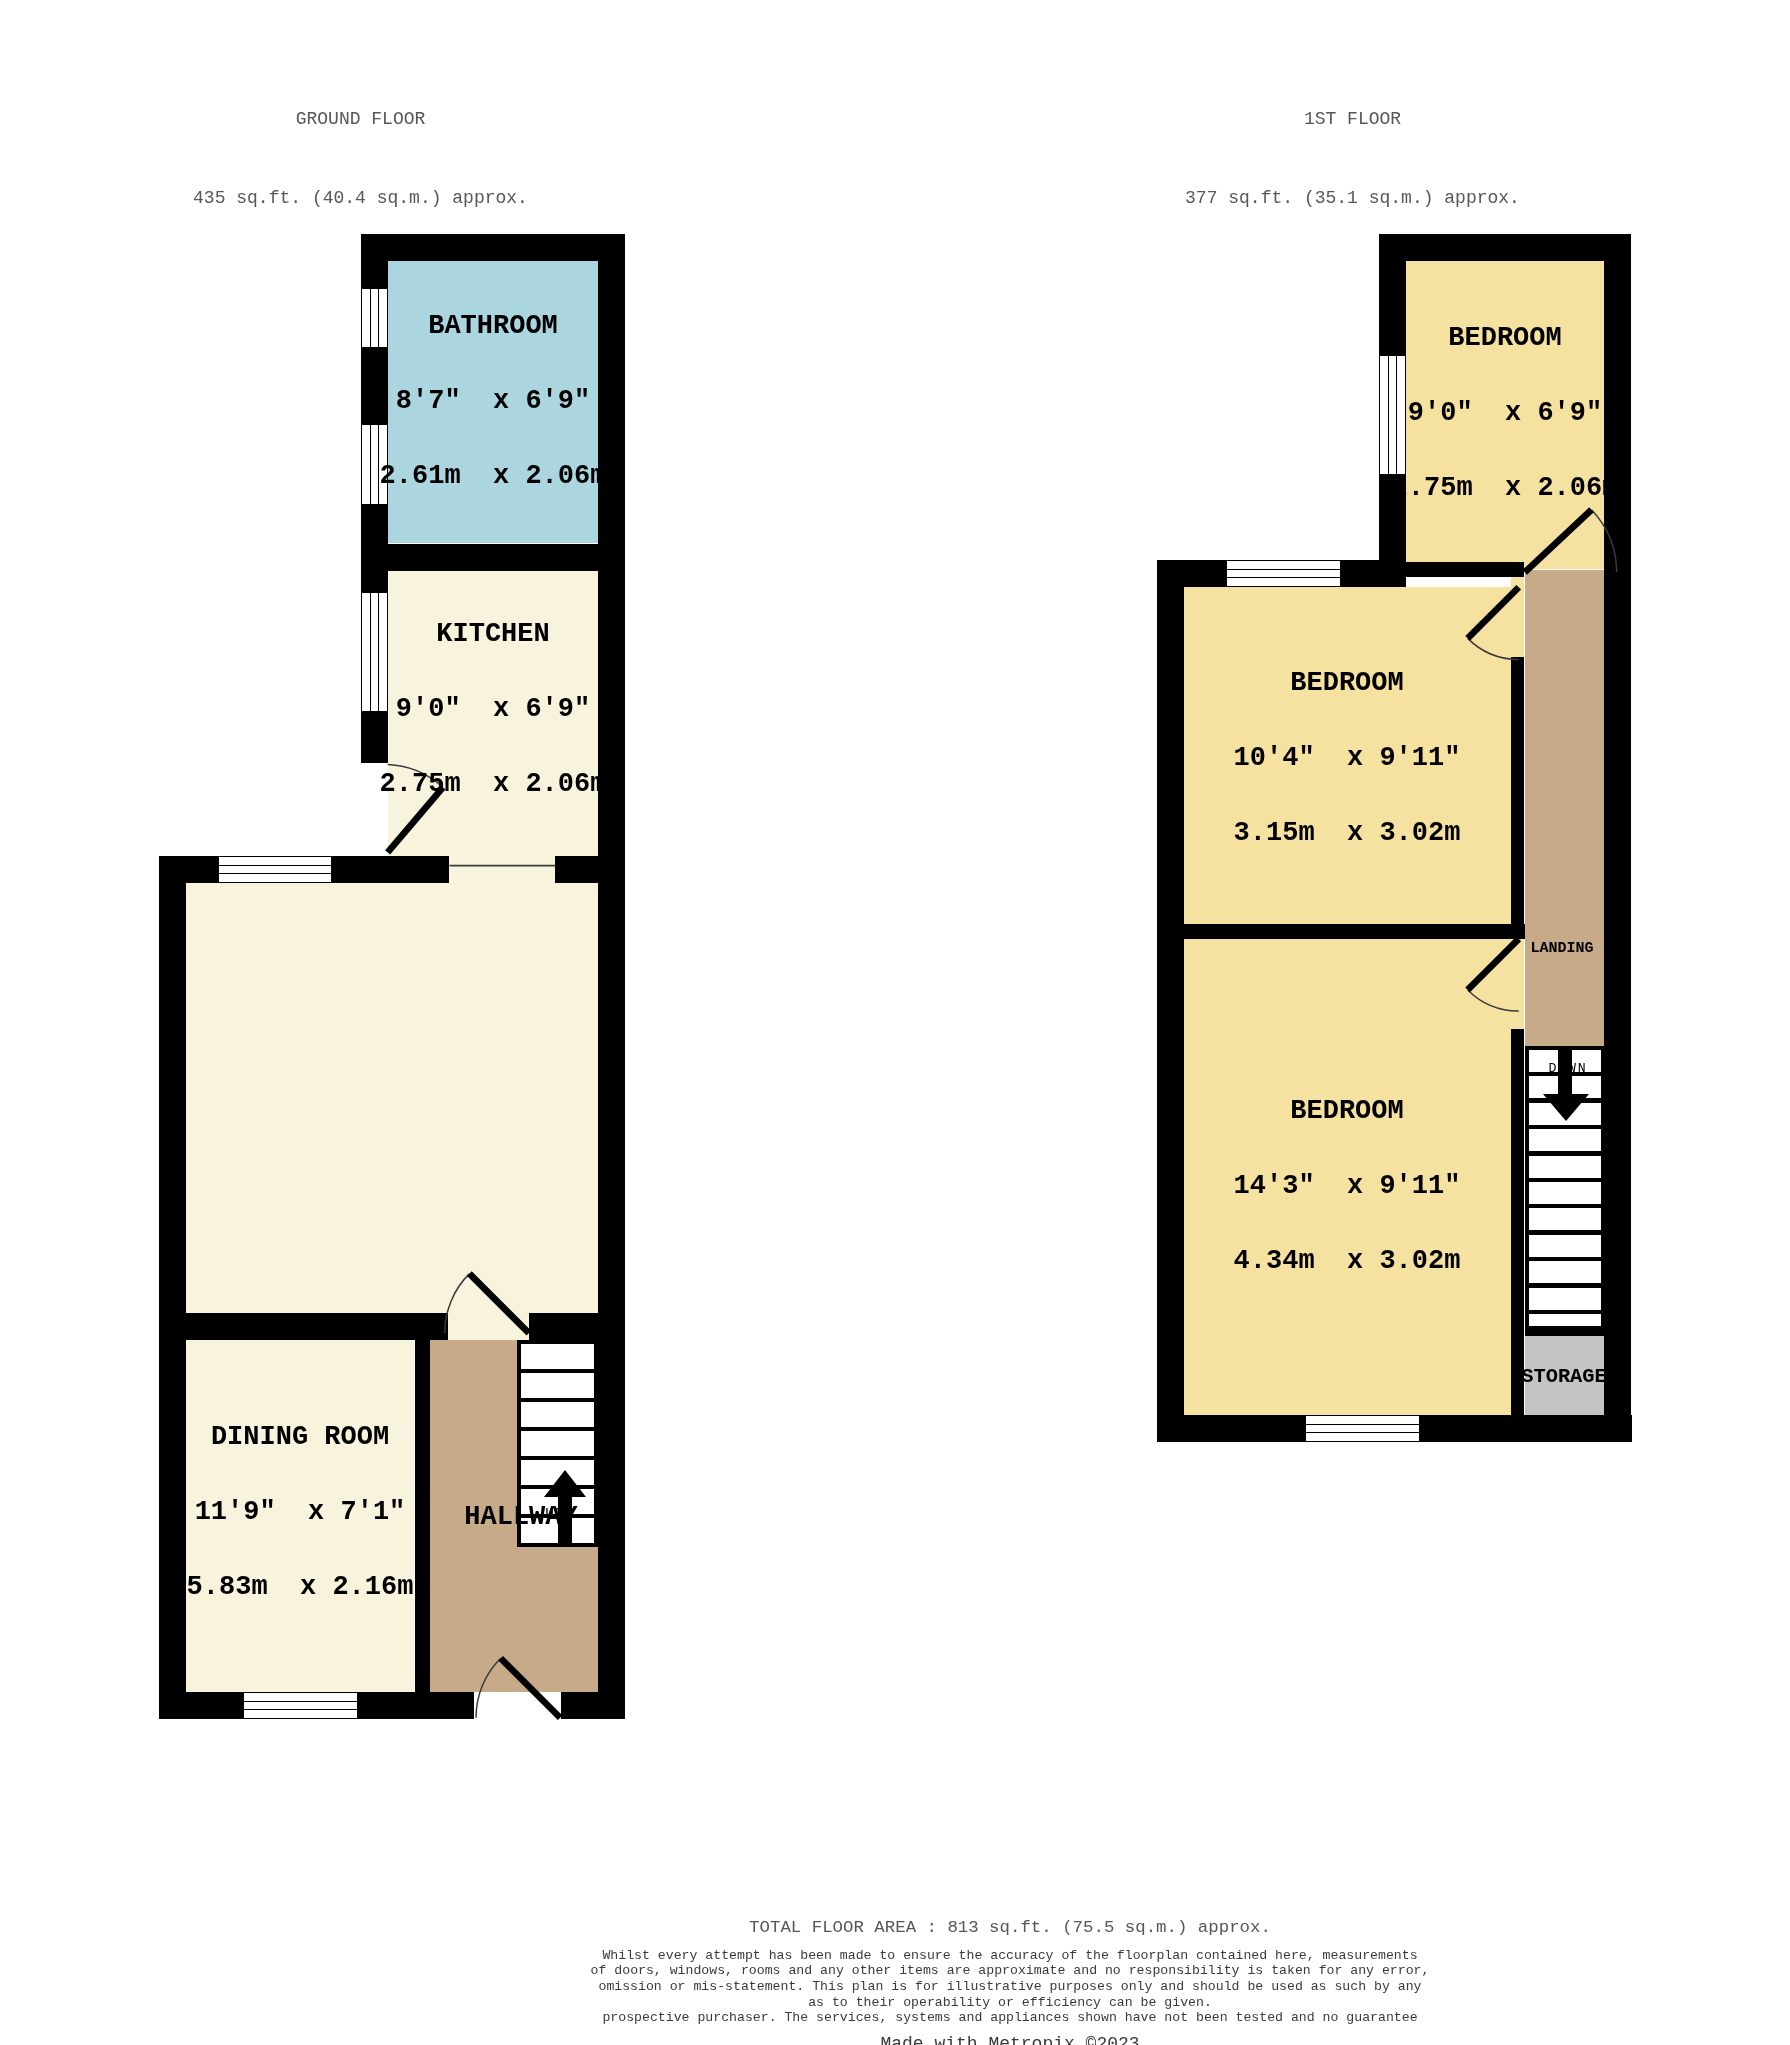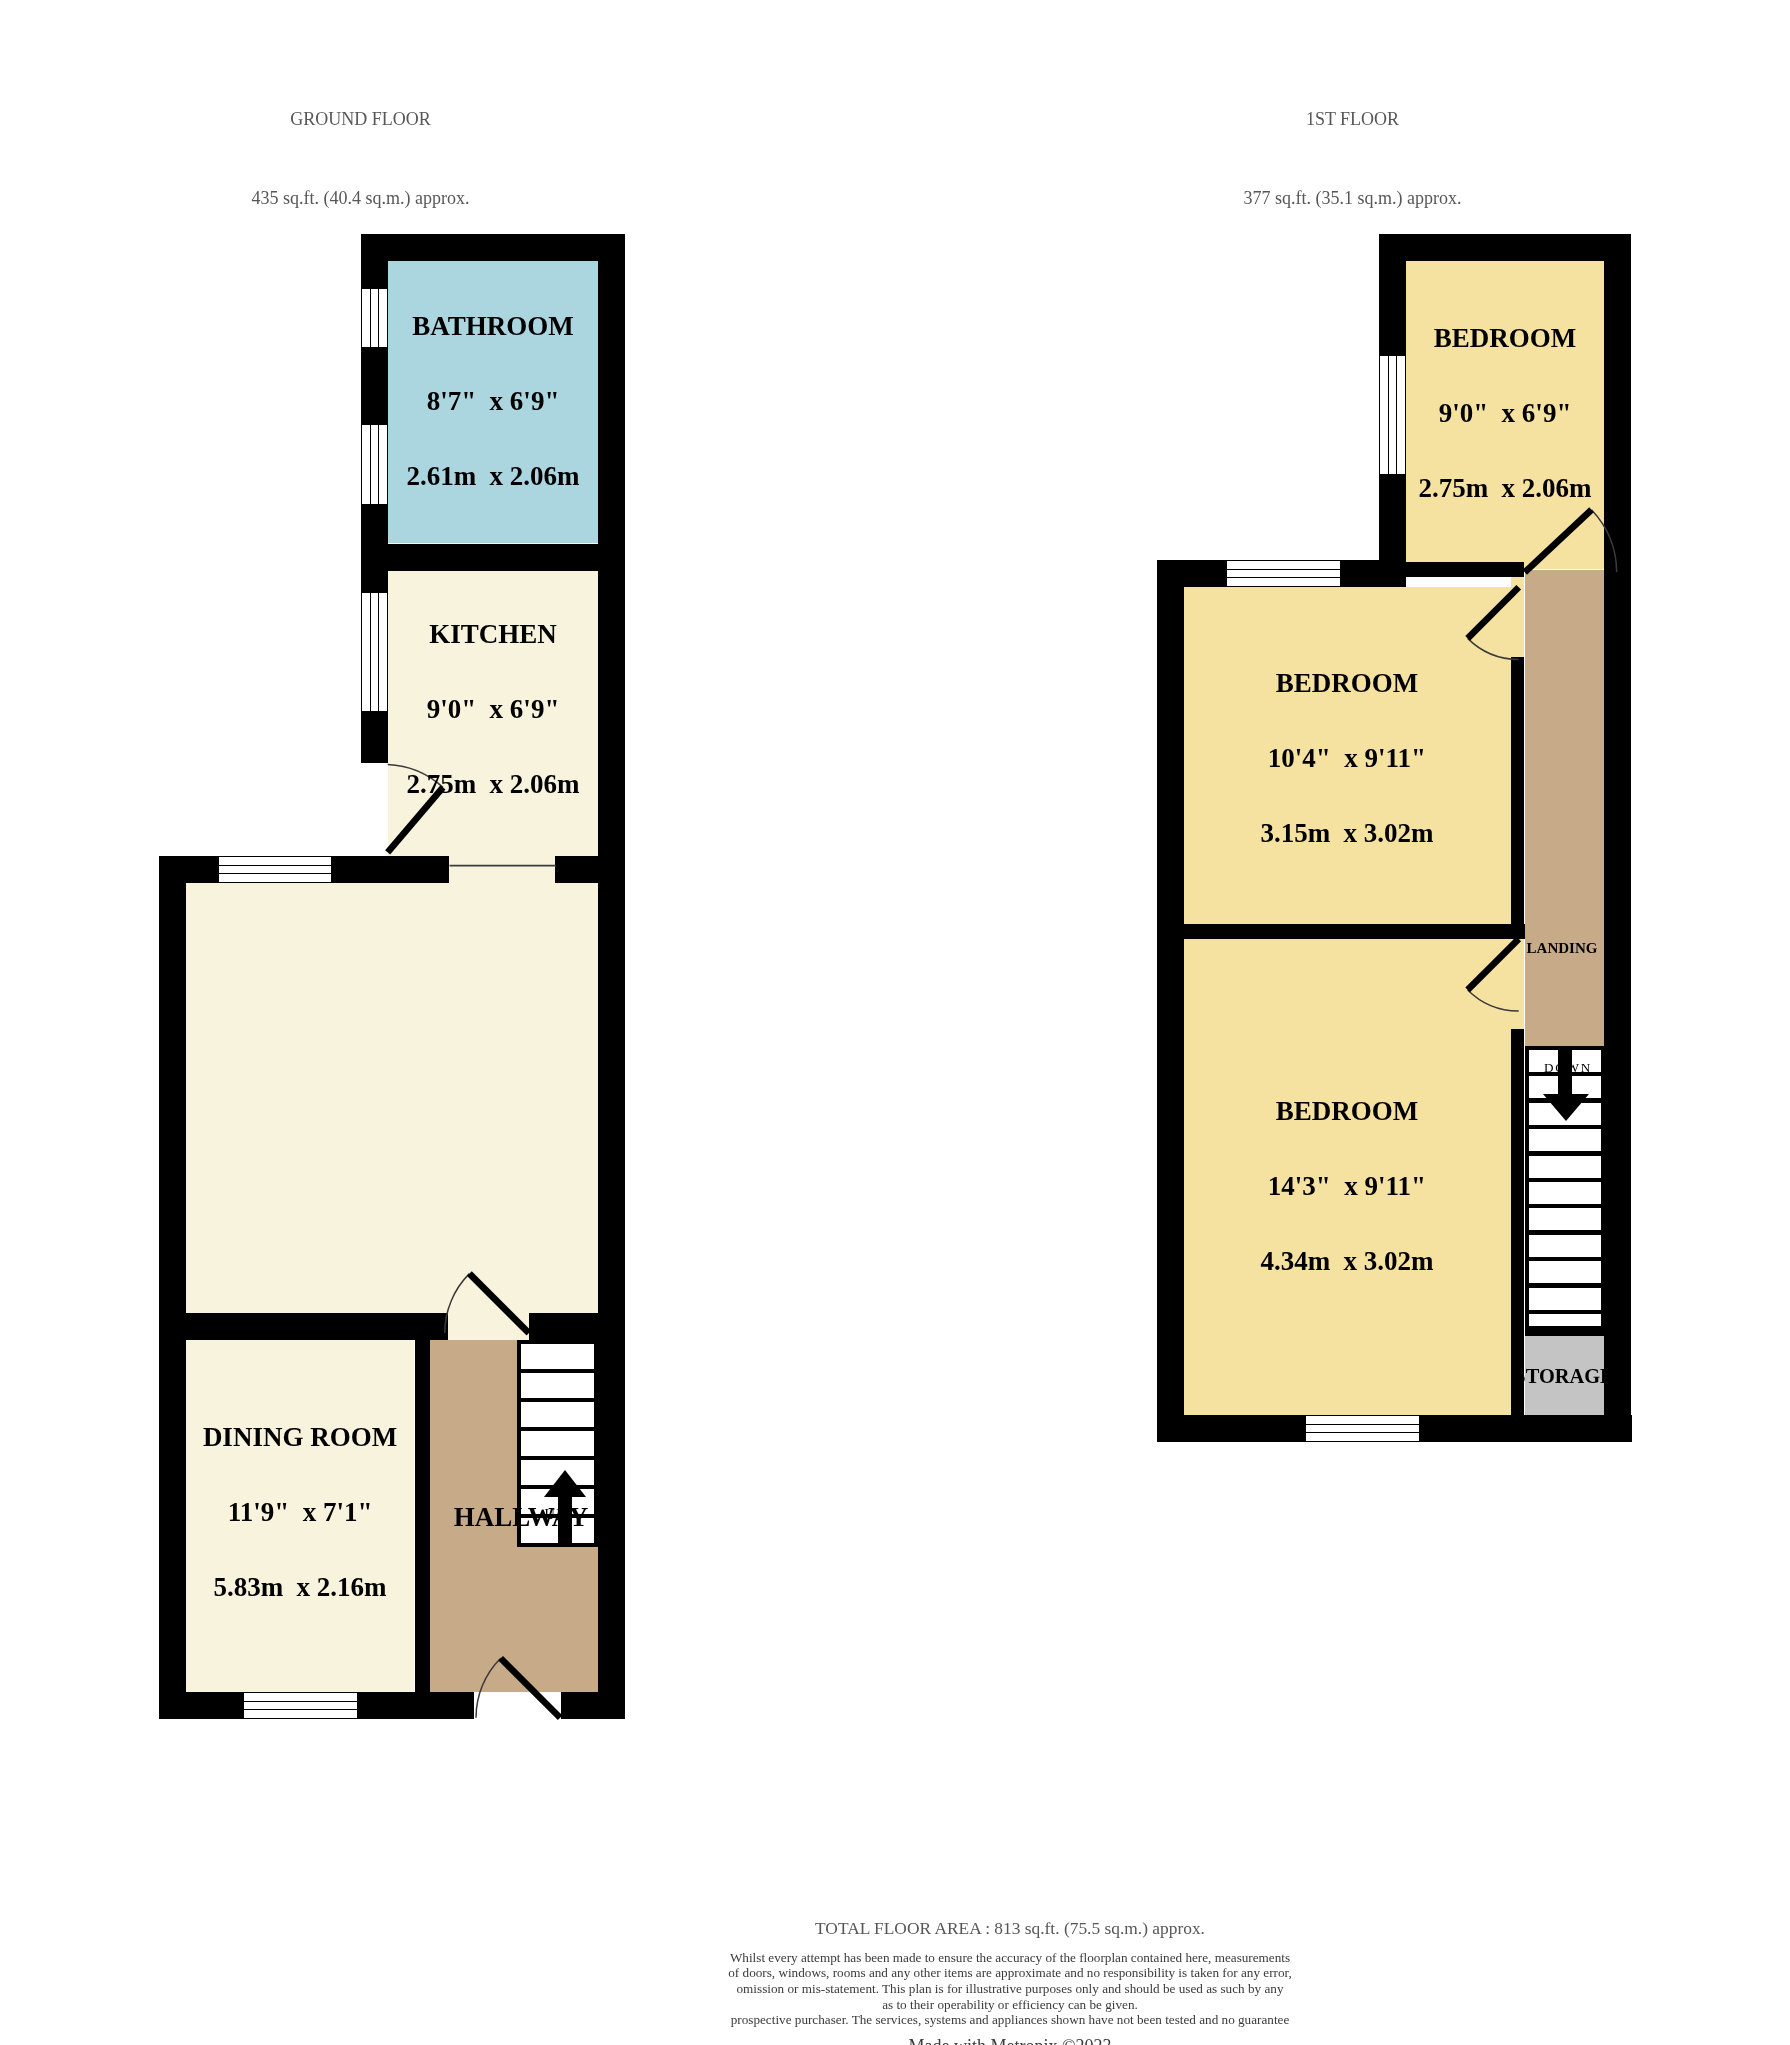--- a/index.html
+++ b/index.html
@@ -1,17 +1,17 @@
 <!DOCTYPE html>
 <html style="--color-page: #ffffff; --color-wall: #000000; --color-cream: #f8f3dc; --color-yellow: #f6e2a0; --color-blue: #abd5df; --color-tan: #c7aa87; --color-gray: #c4c4c4; --color-heading: #575757; --color-disclaimer: #3a3a3a;font-size:9.6px"><head>
 <meta charset="utf-8">
 <style>
   html,body{margin:0;padding:0;background:#fff;}
   .page{position:relative;width:1791px;height:2046px;background:var(--color-page,#fff);
-        font-family:Liberation Serif, serif;overflow:hidden;}
+        font-family:Liberation Mono, monospace;overflow:hidden;}
   
   .w{position:absolute;background:var(--color-wall,#000);z-index:10;}
   
   .floor{position:absolute;z-index:1;}
   .floor-cream{background:var(--color-cream,#f8f3dc);}
   .floor-yellow{background:var(--color-yellow,#f6e2a0);}
   .floor-blue{background:var(--color-blue,#abd5df);}
   .floor-tan{background:var(--color-tan,#c7aa87);}
   .floor-gray{background:var(--color-gray,#c4c4c4);}
   

